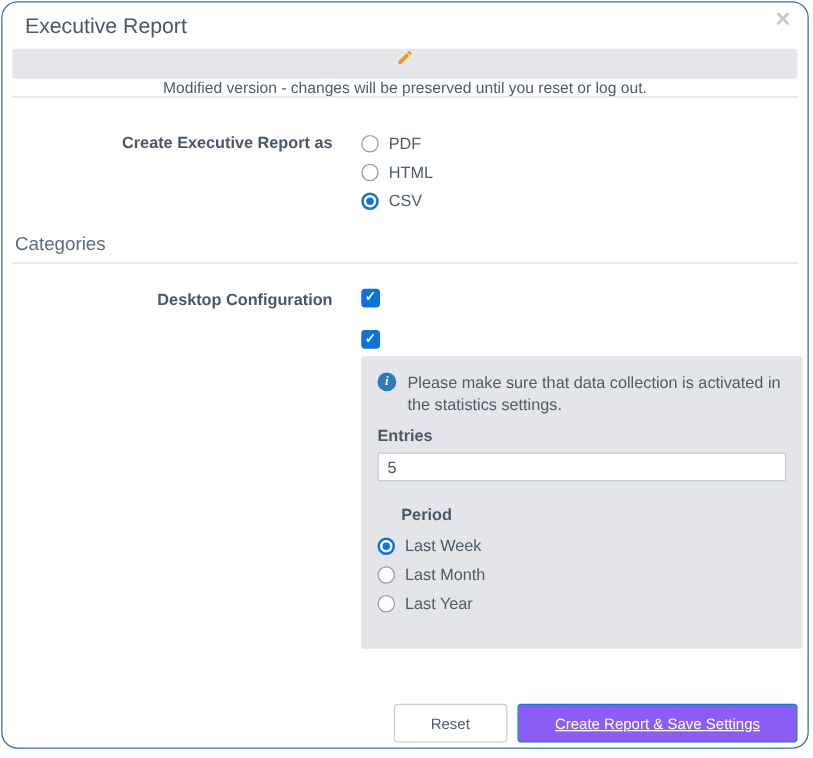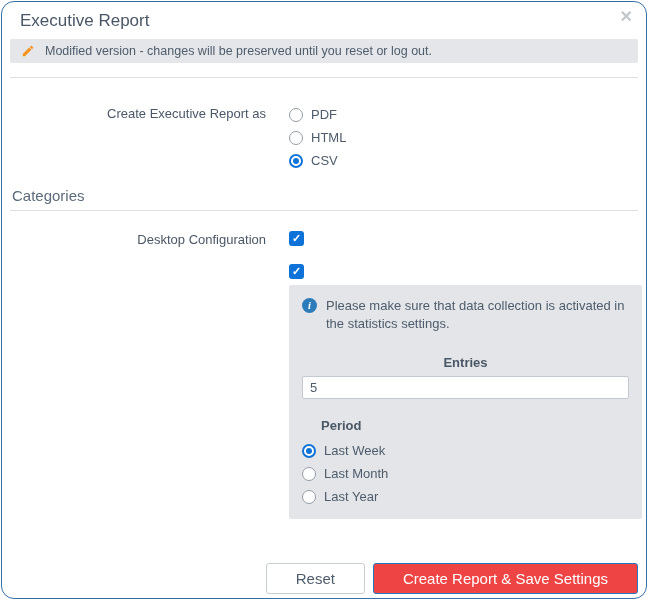--- a/index.html
+++ b/index.html
@@ -8,28 +8,28 @@
 
   .dialog { position:absolute; left:1px; top:1px; width:644px; height:596px;
             border:1.5px solid #356fa5; border-radius:13px; background:#fff; }
 
   .title { position:absolute; left:18px; top:9px; font-size:17px; color:#4a5766; }
   .close { position:absolute; right:13px; top:7px; font-size:16px; font-weight:700;
            color:#c3c8cd; cursor:pointer; line-height:1; }
 
   .notice { position:absolute; left:8px; right:8px; top:37px; height:24px;
             background:#e4e6e9; border-radius:2px; display:flex; align-items:center;
-            padding:0 11px; box-sizing:border-box; gap:10px; font-size:12.5px; color:#4e5c6c; }
+            padding:0 11px; box-sizing:border-box; gap:10px; font-size:12.5px; color:#4e5c6c;flex-direction:column; }
   .pencil { display:flex; align-items:center; }
 
   .divider { position:absolute; left:8px; right:8px; height:0; border-top:1px solid #dcdfe2; }
   .d1 { top:75px; } .d2 { top:208px; }
 
   .form-label { position:absolute; left:0; width:264px; text-align:right;
-                font-size:13px; font-weight:400; color:#4a5766; }
+                font-size:13px; font-weight:700; color:#4a5766; }
   .lbl-format { top:104px; }
   .lbl-cb1 { top:230px; } .lbl-cb2 { top:263px; }
 
   .opt { display:flex; align-items:center; gap:8px; height:23px;
          font-size:13px; color:#4e5c6c; cursor:pointer; }
   .format-options { position:absolute; left:287px; top:101px; }
 
   .radio { width:14px; height:14px; border-radius:50%; border:1px solid #939da7;
            background:#fff; position:relative; box-sizing:border-box; flex:0 0 14px; }
   .radio.selected { border:2px solid #1173d8; }
@@ -45,33 +45,33 @@
 
   .panel { position:absolute; left:287px; top:283px; width:353px; height:234px;
            background:#e3e5e8; border-radius:2px; padding:12px 13px; box-sizing:border-box; }
   .info-row { display:flex; gap:9px; }
   .info-icon { flex:0 0 15px; width:15px; height:15px; border-radius:50%; background:#2d7cba;
                color:#fff; font-size:10.5px; font-weight:700; font-style:italic;
                display:flex; align-items:center; justify-content:center; margin-top:1px;
                font-family:"Liberation Serif", serif; }
   .info-text { font-size:13px; line-height:1.4; color:#4e5c6c; }
   .panel-label { font-weight:700; font-size:13px; color:#4a5766; }
-  .entries-label { margin-top:22px;text-align:center; }
+  .entries-label { margin-top:8px; }
   .entries-input { margin-top:6px; width:100%; height:23px; border:1px solid #c3cad3;
                    border-radius:2px; font-size:13px; color:#4e5c6c; padding:0 7px;
                    box-sizing:border-box; background:#fff; font-family:inherit; }
   .period-label { margin-top:19px;padding-left:19px; }
   .period-options { margin-top:6px;text-align:center; }
 
   .footer { position:absolute; right:8px; bottom:4px; display:flex; gap:8px; }
-  .btn { height:31px; border-radius:3px; font-size:15px; display:flex; align-items:center;
+  .btn { height:31px; border-radius:3px; font-size:12px; display:flex; align-items:center;
          justify-content:center; box-sizing:border-box; cursor:pointer; font-family:inherit;
          padding:0 29px; }
   .btn-reset { background:#fff; border:1px solid #c9ced4; color:#4e5c6c; min-width:62px; }
-  .btn-primary { background:#ef4444; border:1px solid #2379bf; color:#fff; min-width:207px; }
+  .btn-primary { background:#8b5cf6; border:1px solid #2379bf; color:#fff; min-width:207px;text-decoration:underline; }
 </style>
 </head>
 <body>
 
 <div class="dialog">
 
   <div class="title">Executive Report</div>
   <div class="close">✕</div>
 
   <div class="notice">

